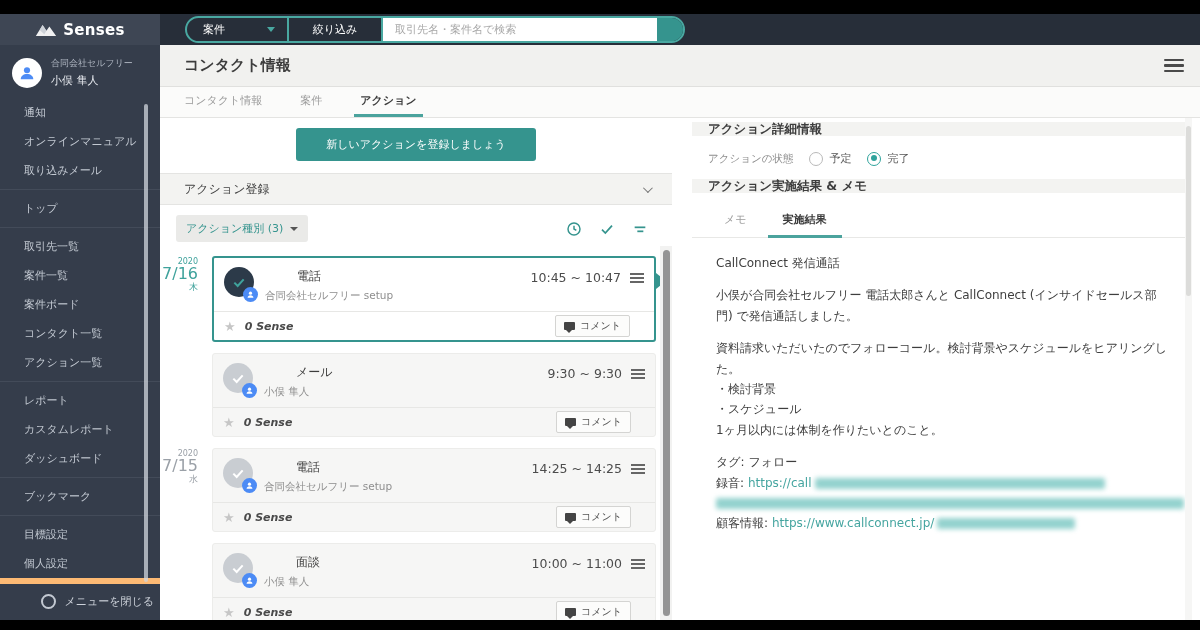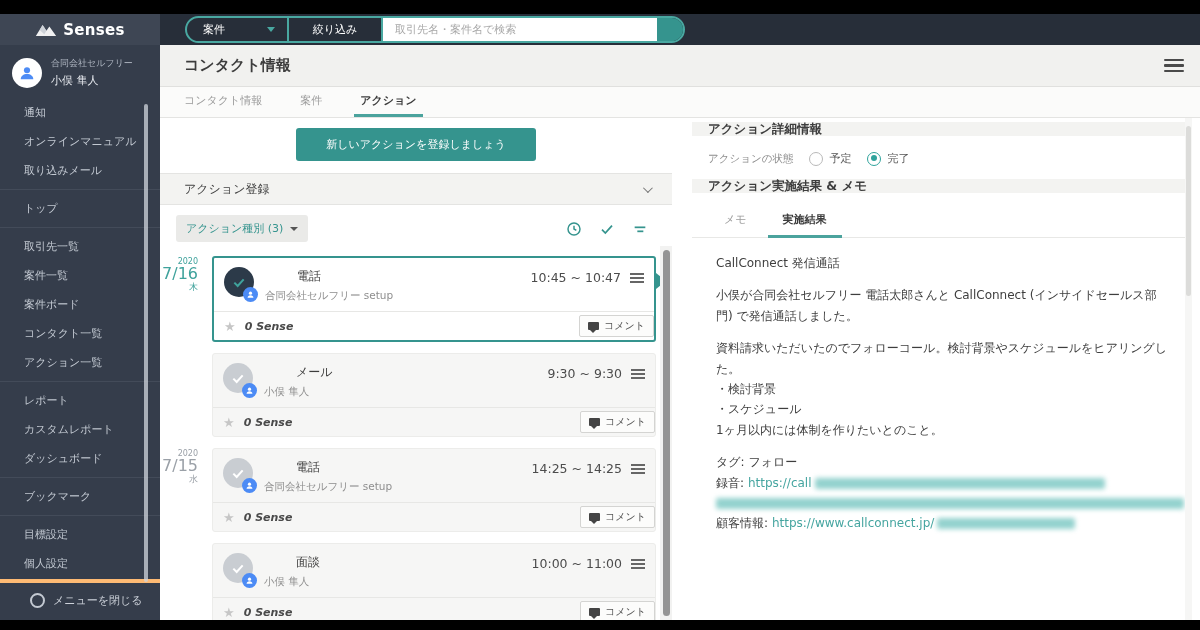--- a/index.html
+++ b/index.html
@@ -15,21 +15,21 @@
   .logo-block { height:31px; background:#3e4654; display:flex; align-items:center; justify-content:center; gap:6px; flex-shrink:0; }
   .logo-text { color:#fff; font-weight:bold; font-size:15px; letter-spacing:.3px;text-align:right; }
   .user-block { display:flex; gap:9px; padding:12px 8px 10px 12px; align-items:flex-end; flex-shrink:0; }
   .user-avatar { width:30px; height:30px; border-radius:50%; background:#fff; display:flex; align-items:center; justify-content:center; flex-shrink:0; }
   .user-company { font-size:9px; color:#aeb5c0; display:block; }
   .user-name { font-size:11px; color:#e8ebf0; display:block; margin-top:3px; }
   .user-blur { margin-top:5px; width:92px; height:8px; border-radius:2px; background:#7b8494; filter:blur(2px); opacity:.85; }
   .snav { display:flex; flex-direction:column; }
   .sitem { display:block; padding:7px 6px 7px 24px; font-size:11px; color:#c3c9d2; cursor:pointer; white-space:nowrap; }
   .sdiv { border-top:1px solid #434b59; margin:4px 0; }
-  .close-row { margin-top:auto; border-top:4px solid #fdba74; padding:10px 6px 12px 30px; display:flex; align-items:center; gap:8px; font-size:11px; color:#cdd2da; cursor:pointer; }
+  .close-row { margin-top:auto; border-top:6px solid #fdba74; padding:10px 6px 12px 30px; display:flex; align-items:center; gap:8px; font-size:11px; color:#cdd2da; cursor:pointer;justify-content:flex-end; }
   .close-circle { width:15px; height:15px; border:2px solid #c3c9d2; border-radius:50%; flex-shrink:0; }
   .side-scroll { position:absolute; right:12px; top:90px; width:4px; height:478px; background:#cfd4db; border-radius:2px; opacity:.75; }
 
   
   .right-col { flex:1; display:flex; flex-direction:column; min-width:0; }
   .topbar { height:31px; background:#272e39; display:flex; align-items:center; flex-shrink:0; }
   .pill { margin-left:25px; width:500px; height:27px; border:2px solid #49a8a1; border-radius:14px; display:flex; align-items:stretch; overflow:hidden; background:#272e39; }
   .seg-entity { width:100px; display:flex; align-items:center; justify-content:space-between; padding:0 12px 0 16px; color:#fff; font-size:11px; cursor:pointer; }
   .caret-teal { width:0; height:0; border-left:4px solid transparent; border-right:4px solid transparent; border-top:5px solid #49a8a1; }
   .pill-divider { width:2px; background:#49a8a1; }
@@ -78,21 +78,21 @@
   .avatar { position:relative; width:30px; height:30px; border-radius:50%; flex-shrink:0; display:flex; align-items:center; justify-content:center; }
   .avatar.dark { background:#2c3a49; } .avatar.gray { background:#c9cdd2; }
   .badge { position:absolute; right:-4px; bottom:-5px; width:15px; height:15px; border-radius:50%; background:#4c8bf5; display:flex; align-items:center; justify-content:center; }
   .card-text { flex:1; min-width:0; padding-top:1px; }
   .ctype { display:block; font-size:12px; color:#3d3d3d;margin-left:32px; }
   .csub { display:block; font-size:10.5px; color:#8e8e8e; margin-top:4px; }
   .ctime-wrap { display:flex; align-items:center; gap:9px; padding-top:3px; }
   .ctime { font-size:12.5px; color:#4c4c4c; white-space:nowrap; }
   .card-menu { width:14px; cursor:pointer; }
   .card-menu i { display:block; height:2px; background:#666; margin:2px 0; }
-  .card-foot { border-top:1px solid #e7e7e5; display:flex; align-items:center; padding:4px 0 4px 10px; height:29px; }
+  .card-foot { border-top:1px solid #e7e7e5; display:flex; align-items:center; padding:4px 24px 4px 10px; height:29px; }
   .star { color:#c6c6c6; font-size:13px; cursor:pointer; }
   .star::before { content:"★"; }
   .sense { font-size:11px; font-style:italic; font-weight:bold; color:#4a4a4a; margin-left:9px; }
   .comment-btn { margin-left:auto; display:flex; align-items:center; gap:5px; background:#fcfcfb; border:1px solid #d4d4d2; border-radius:2px; padding:3px 8px; font-size:10px; color:#555; cursor:pointer; font-family:inherit; }
   .cmt-icon { position:relative; width:11px; height:8px; background:#444; border-radius:1px; }
   .cmt-icon::after { content:""; position:absolute; left:2px; bottom:-3px; border-left:3px solid transparent; border-right:3px solid transparent; border-top:3px solid #444; }
   .card-arrow { position:absolute; right:-12px; top:15px; width:0; height:0; border-top:8px solid transparent; border-bottom:8px solid transparent; border-left:10px solid #35948e; }
   .lscroll-track { position:absolute; right:0; top:128px; bottom:0; width:12px; background:#f2f2f1; }
   .lscroll-thumb { position:absolute; right:2px; top:132px; bottom:4px; width:7px; background:#949494; border-radius:4px; }
 

